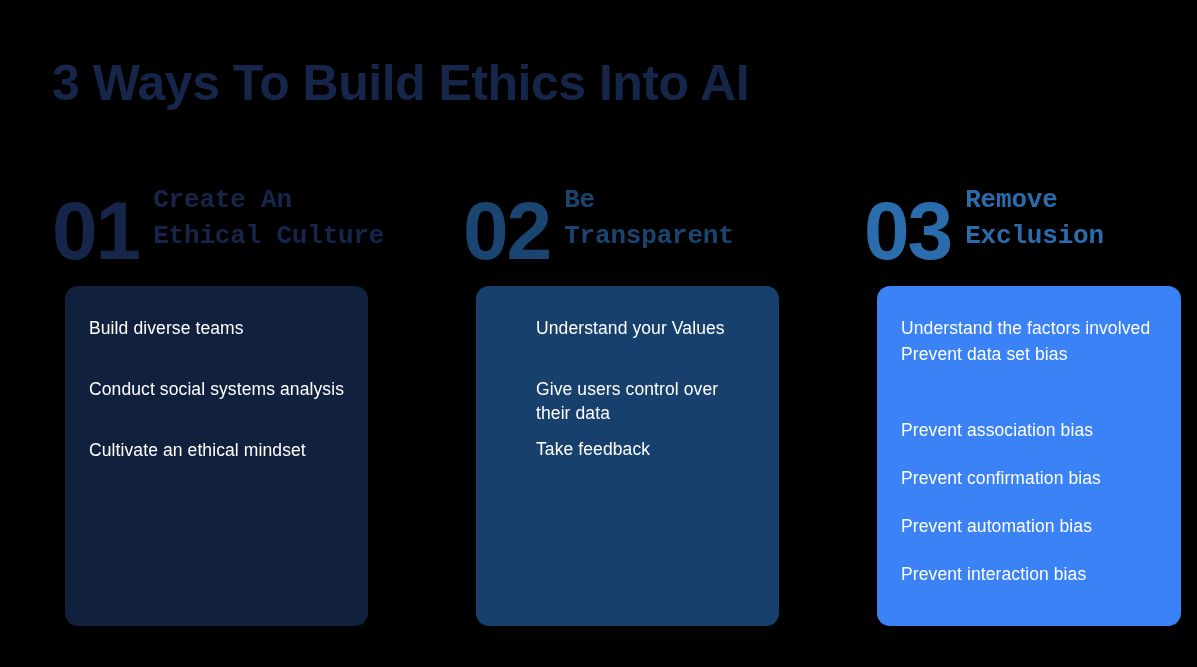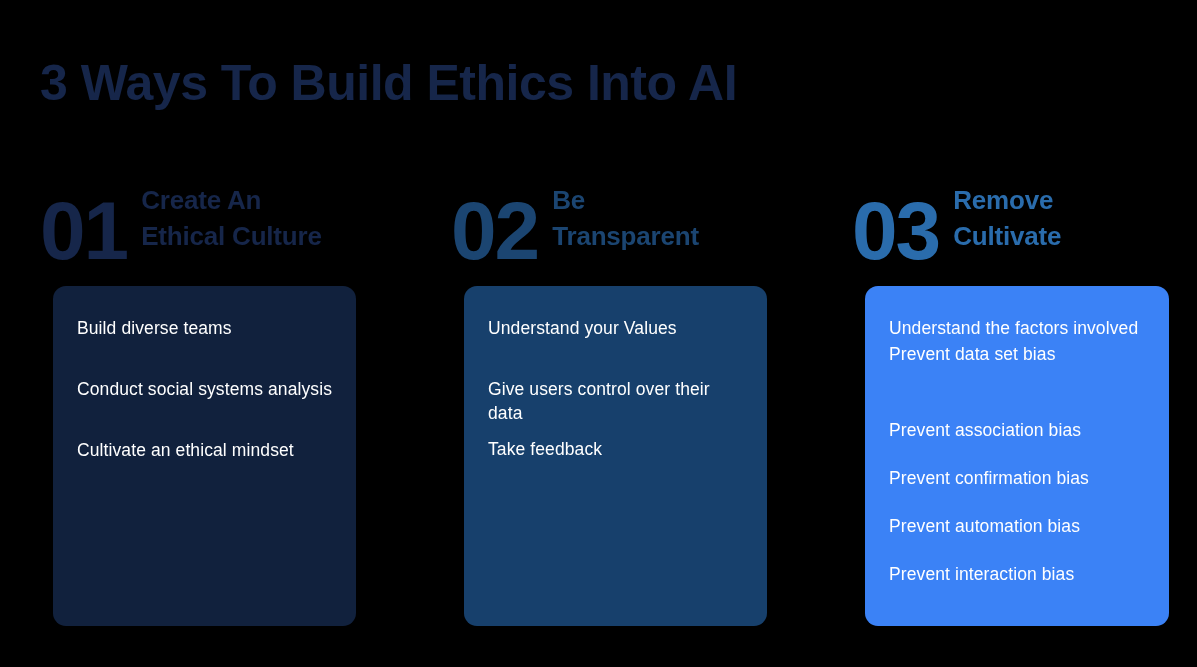--- a/index.html
+++ b/index.html
@@ -10,21 +10,21 @@
   }
   body {
     width: 1197px;
     height: 667px;
     overflow: hidden;
     font-family: "Liberation Sans", sans-serif;
     position: relative;
   }
   .slide {
     position: absolute;
-    left: 0; top: 0;
+    left: 12px; top: 0;
     width: 1001px;
     height: 667px;
     background: #000000;
   }
 
   
   .page-title {
     position: absolute;
     left: 40px;
     top: 54px;
@@ -73,20 +73,21 @@
   }
   .head-label {
     font-size: 26px;
     line-height: 36px;
     font-weight: bold;
     letter-spacing: -0.2px;
     font-stretch: condensed;
     margin-left: 14px;
     margin-top: 12px;
     white-space: pre-line;
+    font-family: Liberation Mono, monospace;
   }
 
   
   .card {
     position: absolute;
     top: 286px;
     left: 13px;
     width: 303px;
     height: 340px;
     border-radius: 13px;
@@ -99,21 +100,21 @@
     font-size: 17.5px;
     line-height: 24px;
     letter-spacing: 0.1px;
   }
 
   
   .card-0 .card-item { margin-bottom: 37px; }
   .card-0 .card-item:last-child { margin-bottom: 0; }
 
   
-  .card-1 .card-item { margin-bottom: 37px; }
+  .card-1 .card-item { margin-bottom: 37px; margin-left: 36px; }
   .card-1 .card-item:nth-child(2) { margin-bottom: 12px; }
   .card-1 .card-item:last-child { margin-bottom: 0; }
 
   
   .card-2 .card-item { margin-bottom: 24px; }
   .card-2 .card-item:nth-child(1) { margin-bottom: 2px; }
   .card-2 .card-item:nth-child(2) { margin-bottom: 52px; }
   .card-2 .card-item:last-child { margin-bottom: 0; }
 </style>
 </head>
@@ -148,21 +149,21 @@
         <div class="card-item">Understand your Values</div>
         <div class="card-item">Give users control over their data</div>
         <div class="card-item">Take feedback</div>
       </div>
     </div>
 
     <div class="column col-2">
       <div class="head">
         <div class="num" style="color: rgb(42, 108, 172);">03</div>
         <div class="head-label" style="color: rgb(42, 108, 172);">Remove
-Cultivate</div>
+Exclusion</div>
       </div>
       <div class="card card-2" style="background: #3b82f6;">
         <div class="card-item">Understand the factors involved</div>
         <div class="card-item">Prevent data set bias</div>
         <div class="card-item">Prevent association bias</div>
         <div class="card-item">Prevent confirmation bias</div>
         <div class="card-item">Prevent automation bias</div>
         <div class="card-item">Prevent interaction bias</div>
       </div>
     </div>

